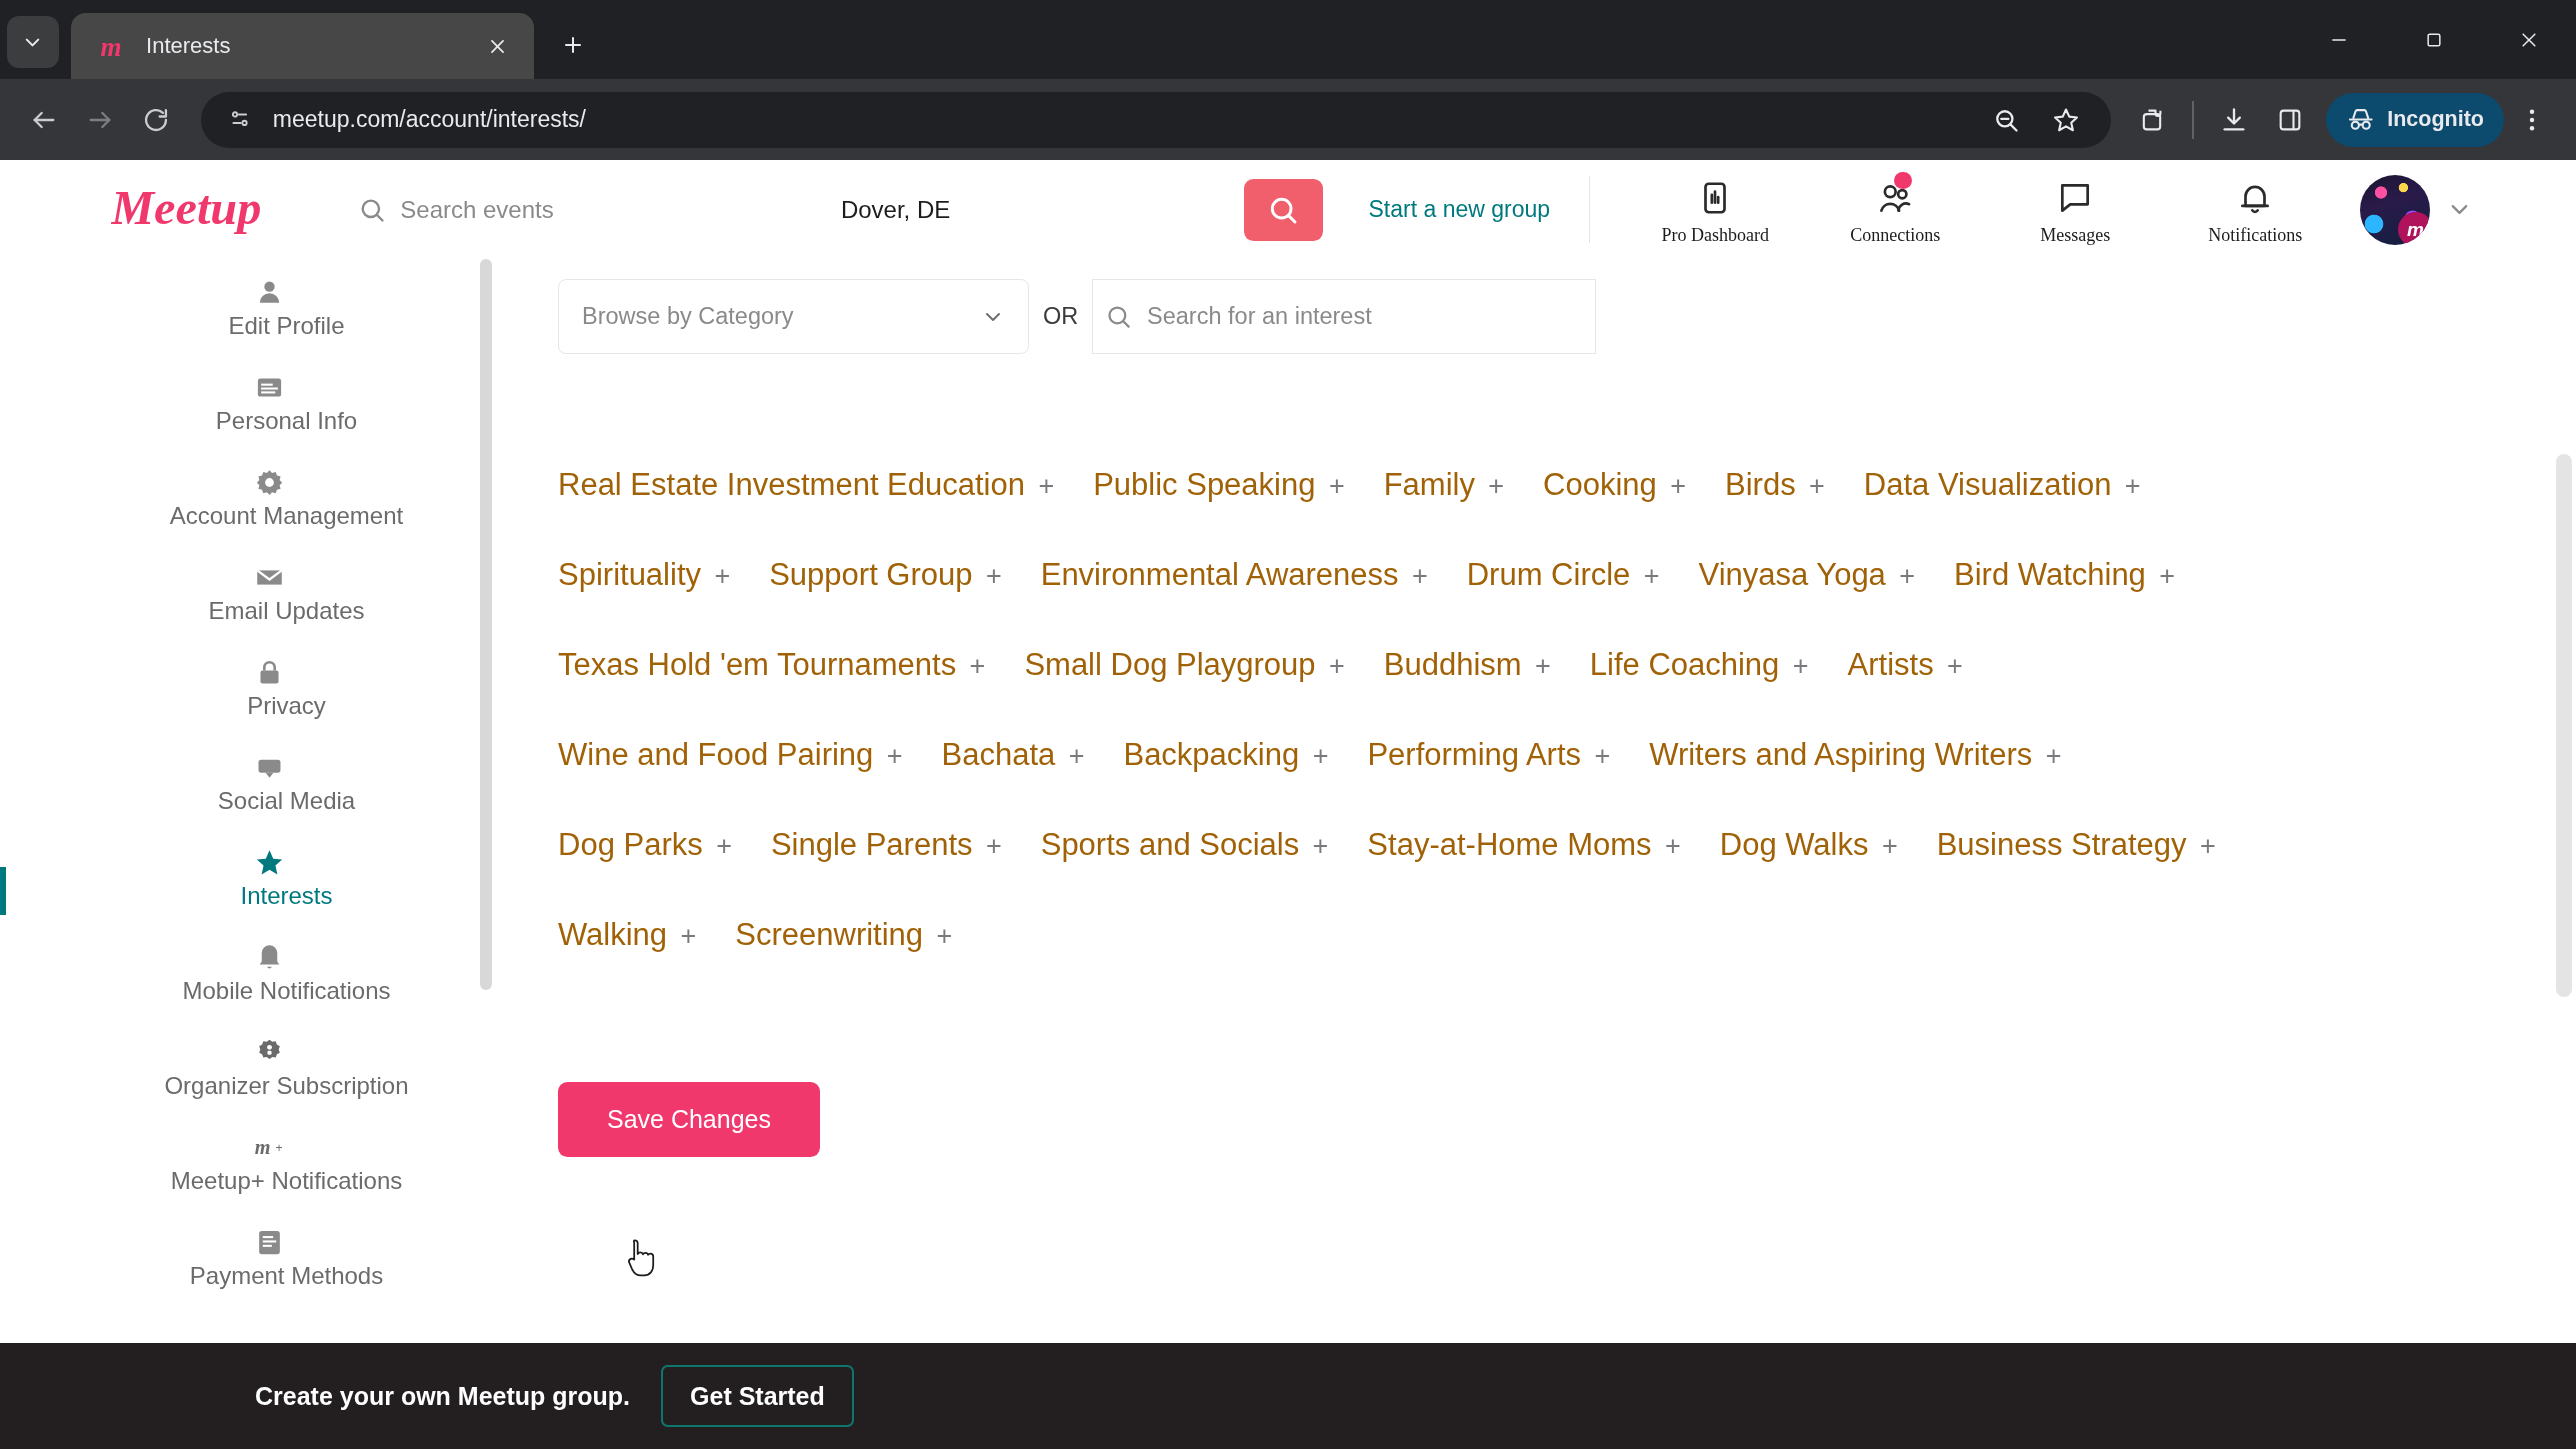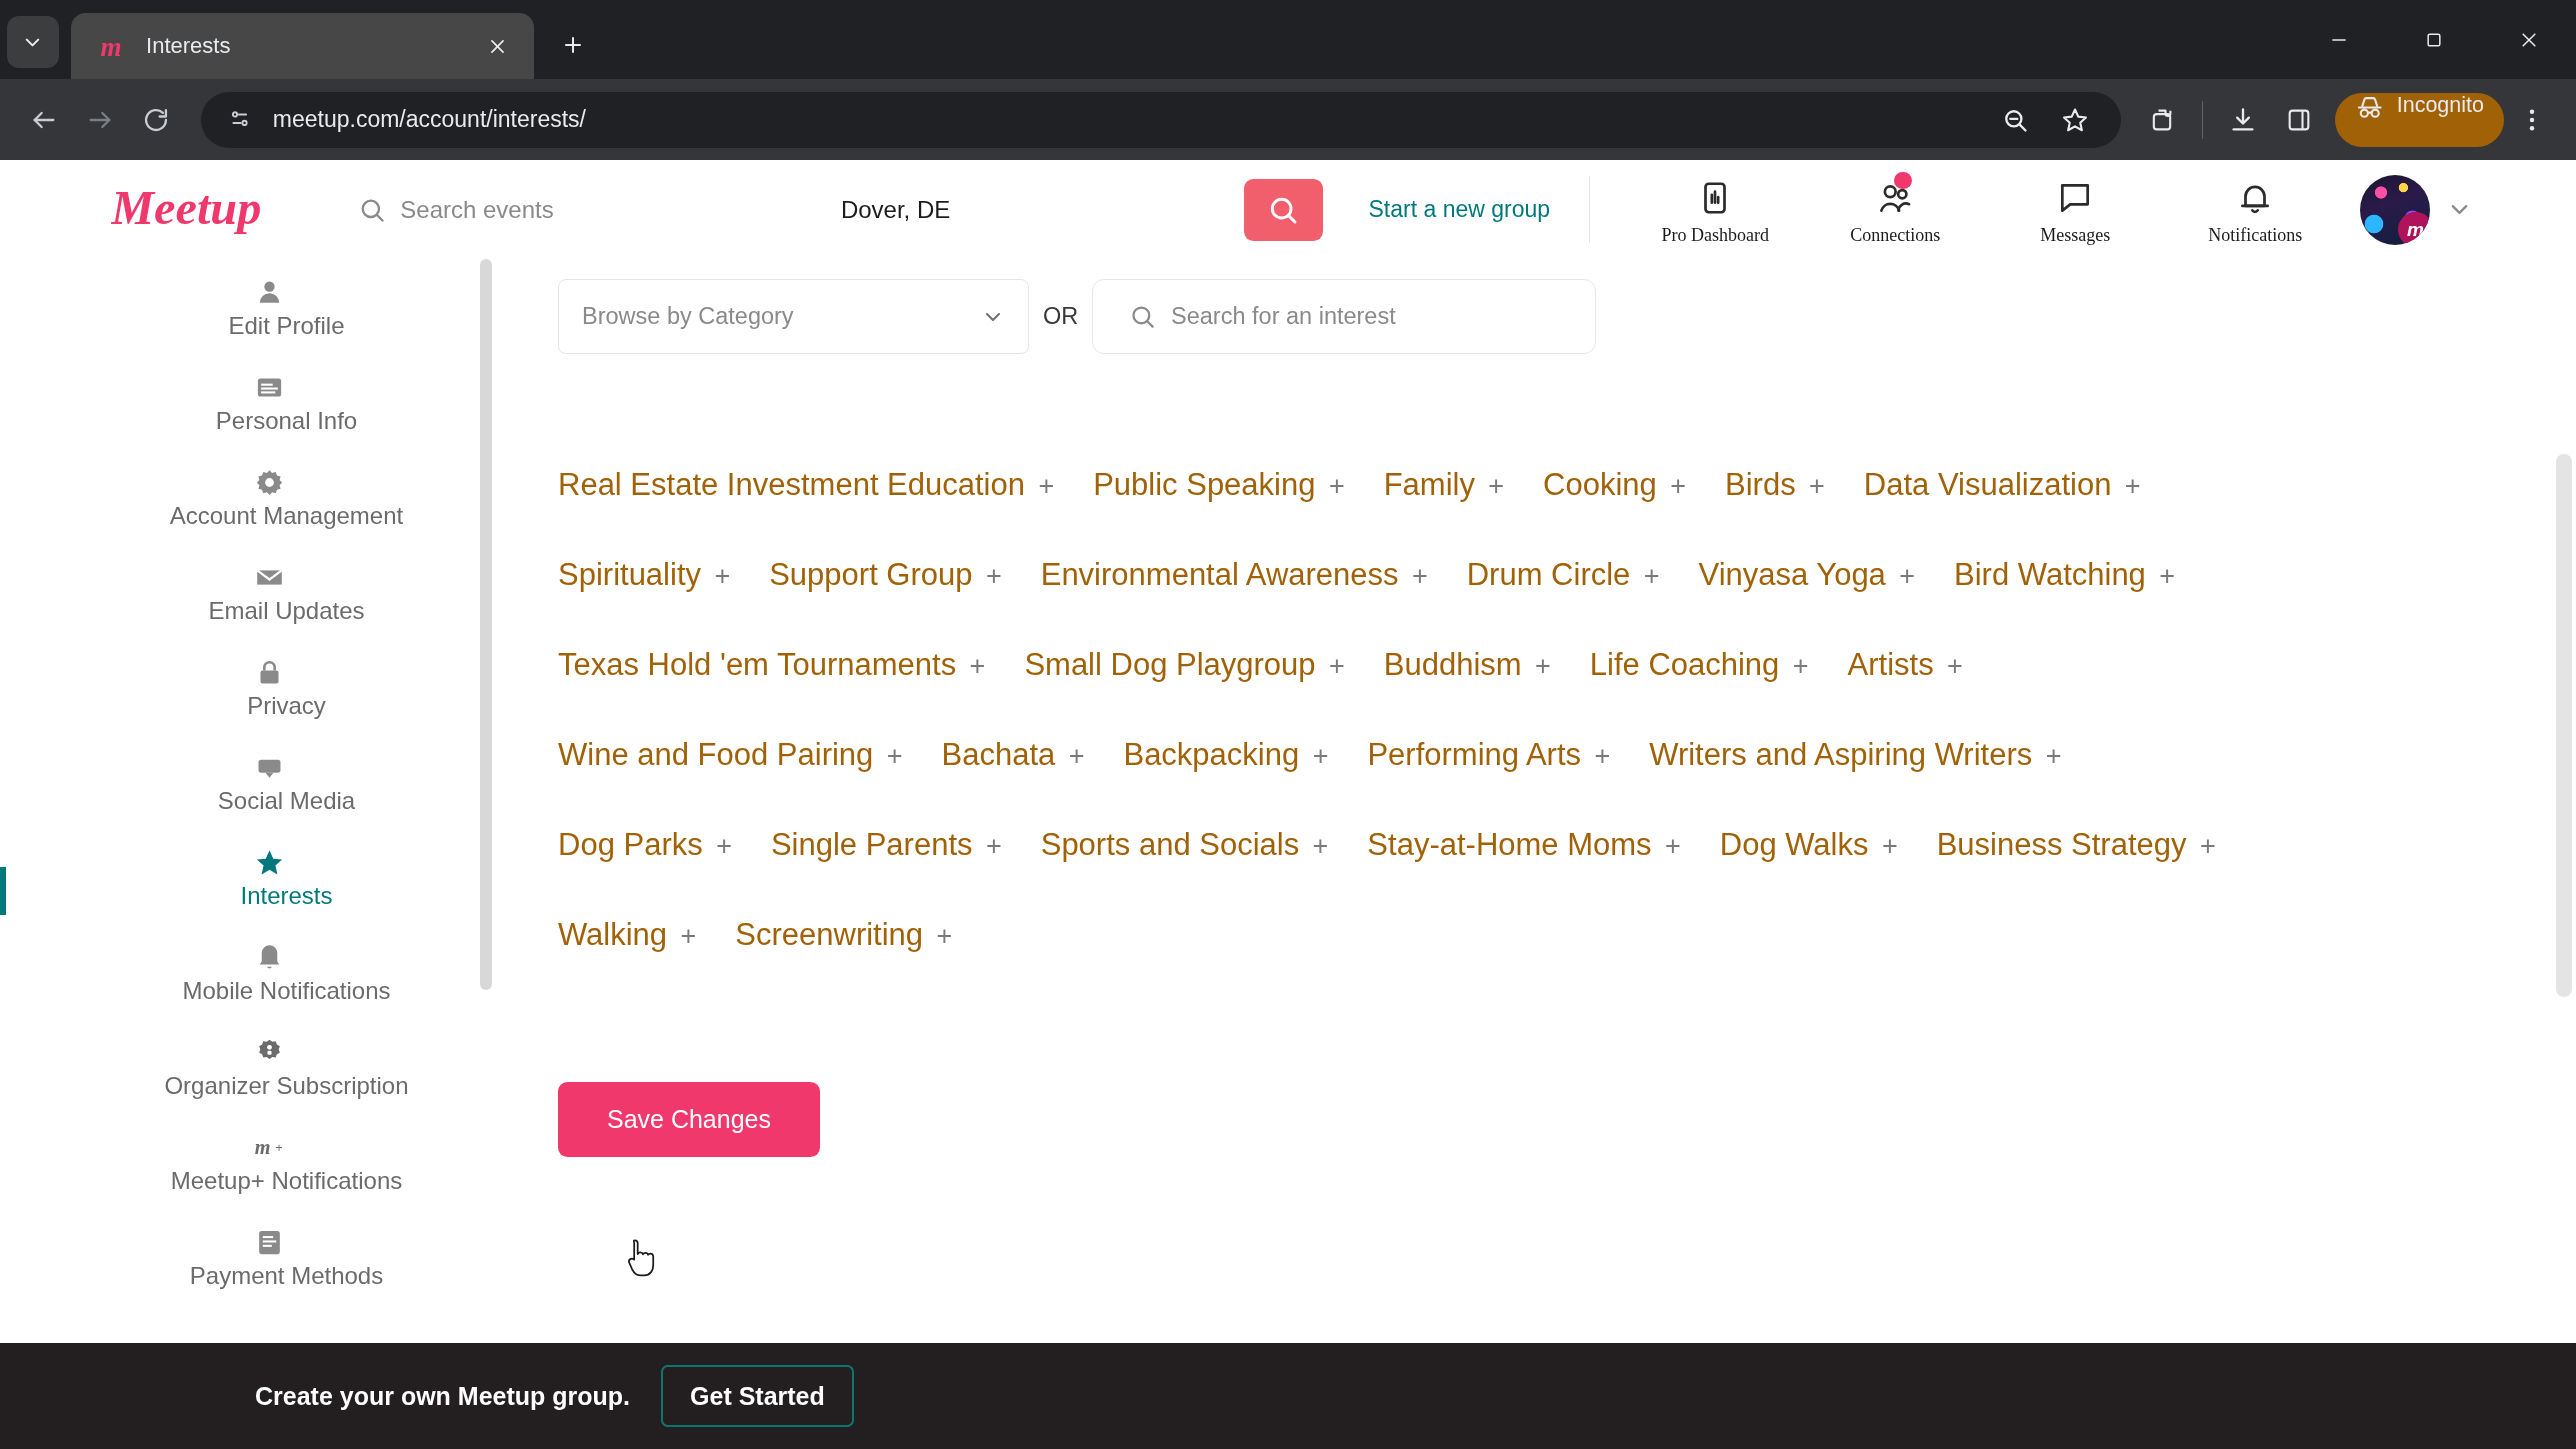--- a/index.html
+++ b/index.html
@@ -115,26 +115,27 @@
     white-space: nowrap;
     overflow: hidden;
     flex: 1;
   }
   .omnibox-actions { display: flex; align-items: center; gap: 4px; flex: none; }
 
   .tb-sep { width: 1.3px; height: 38px; background: #5f6368; margin: 0 12px; flex: none; }
 
   .incognito-pill {
     height: 54px;
-    background: #a16207;
+    background: #0c4a6e;
     border-radius: 27px;
-    display: flex; 
+    display: flex; align-items: center;
     padding: 0 20px;
     margin-left: 8px;
     flex: none;
+    font-weight: bold;
   }
   .incognito-pill svg { width: 29.5px; height: 29.5px; flex: none; }
   .incognito-pill span { color: #e8eaed; font-size: 21.5px; margin-left: 12px; white-space: nowrap; }
 
   
   .viewport {
     flex: 1;
     background: #fff;
     position: relative;
     overflow: hidden;
@@ -329,23 +330,23 @@
   .or-label {
     font-size: 23.5px;
     color: #3a3a3a;
     margin: 0 14px;
     flex: none;
   }
 
   .interest-search {
     width: 504px; height: 75px;
     border: 1.3px solid #e6e6e6;
-    border-radius: 12px;
-    display: flex; align-items: center;
-    padding: 0 36px;
+    border-radius: 0;
+    display: flex; align-items: center;
+    padding: 0 12px;
     background: #fff;
     flex: none;
   }
   .interest-search svg { width: 27px; height: 27px; flex: none; }
   .interest-search .ph { font-size: 23.5px; color: #8a8a8a; margin-left: 14.8px; white-space: nowrap; }
 
   .tag-area {
     margin-top: 86px;
     width: 1945px;
   }

